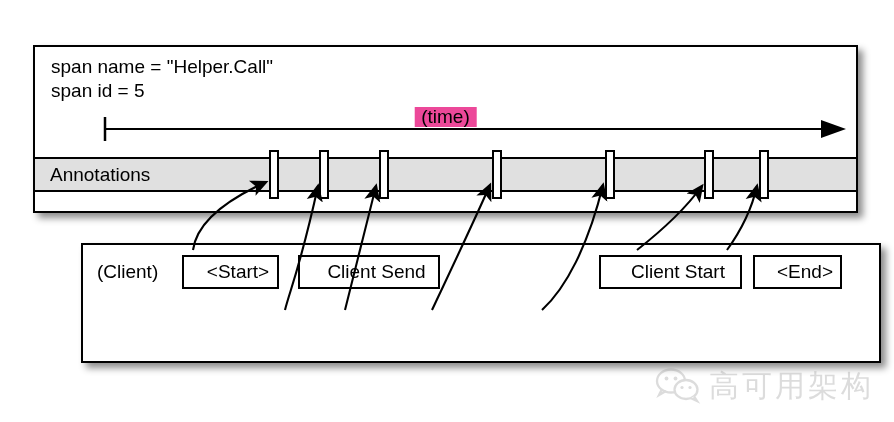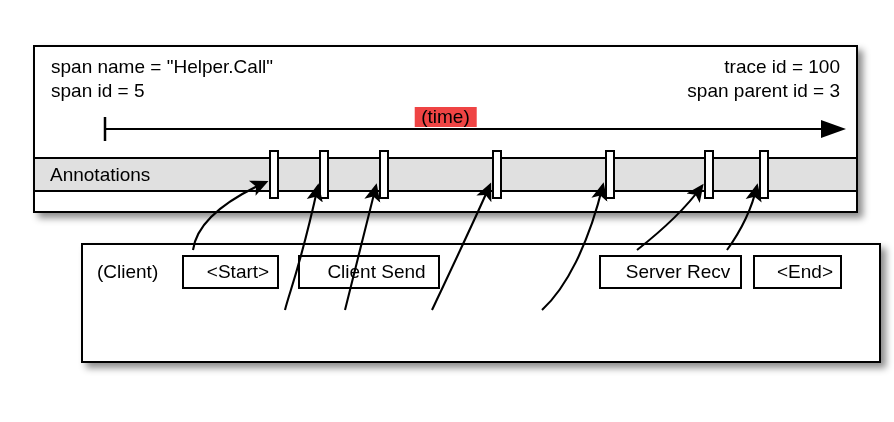--- a/index.html
+++ b/index.html
@@ -15,21 +15,21 @@
   
   #span-panel{left:33px;top:45px;width:825px;height:168px;}
 
   .meta{position:absolute;font-size:19px;line-height:24px;white-space:pre;}
   #meta-left{left:16px;top:8px;text-align:left;}
   #meta-right{right:16px;top:8px;text-align:right;}
 
   
   #time-axis{position:absolute;left:0;top:66px;width:100%;height:38px;}
   #time-label{position:absolute;left:50%;top:60px;transform:translateX(-50%);
-              font-size:19px;background:#ef4444;padding:0 7px;line-height:20px;}
+              font-size:19px;background:#ec4899;padding:0 7px;line-height:20px;}
 
   
   #annot-band{position:absolute;left:0;top:110px;width:100%;height:35px;
               background:#e0e0e0;border-top:2px solid #000;border-bottom:2px solid #000;
               box-sizing:border-box;}
   #annot-label{position:absolute;left:15px;top:5px;font-size:19px;}
 
   .tick{position:absolute;top:103px;width:10px;height:49px;background:#fff;
         border:2px solid #000;box-sizing:border-box;}
 
@@ -57,22 +57,20 @@
 </style>
 </head>
 <body>
 
 <div id="stage">
 
   <div class="panel" id="span-panel">
 
     <div class="meta" id="meta-left">span name = "Helper.Call"
 span id = 5</div>
-    <div class="meta" id="meta-right">trace id = 100
-span parent id = 3</div>
 
     <svg id="time-axis" viewBox="0 0 821 38" preserveAspectRatio="none">
       <line x1="70" y1="4" x2="70" y2="28" stroke="#000" stroke-width="2.5"></line>
       <line x1="70" y1="16" x2="790" y2="16" stroke="#000" stroke-width="2.2"></line>
       <polygon points="811,16 786,7 786,25" fill="#000"></polygon>
     </svg>
     <div id="time-label">(time)</div>
 
     <div id="annot-band">
       <div id="annot-label">Annotations</div>
@@ -89,21 +87,21 @@
       </div>
   </div>
 
   <div class="panel" id="roles-panel">
 
     <div class="role-row" id="row-client">
       <div class="role-label">(Client)</div>
       <div id="client-host">
           <div class="ebox" style="left: 99px; width: 97px; top: 10px;">&lt;Start&gt;</div>
           <div class="ebox" style="left: 215px; width: 142px; top: 10px;">Client Send</div>
-          <div class="ebox" style="left: 516px; width: 143px; top: 10px;">Server Recv</div>
+          <div class="ebox" style="left: 516px; width: 143px; top: 10px;">Client Start</div>
           <div class="ebox" style="left: 670px; width: 89px; top: 10px; text-align: center;">&lt;End&gt;</div>
         </div>
     </div>
 
   </div>
 
   <svg id="arrows" viewBox="0 0 894 422">
     <defs>
       <marker id="ah" markerWidth="9" markerHeight="9" refX="7.2" refY="4.5" orient="auto" markerUnits="strokeWidth">
         <path d="M0,0.6 L8.5,4.5 L0,8.4 L2,4.5 Z" fill="#000"></path>
@@ -113,14 +111,27 @@
       <path d="M193,250 C196,228 215,205 266,182"></path>
       <path d="M285,310 C290,290 300,268 318,186"></path>
       <path d="M345,310 C352,282 360,250 376,186"></path>
       <path d="M432,310 C448,276 470,230 490,185"></path>
       <path d="M542,310 C566,288 588,246 603,185"></path>
       <path d="M637,250 C660,232 686,208 702,186"></path>
       <path d="M727,250 C740,232 752,208 757,186"></path>
     </g>
   </svg>
 
+  <div id="watermark">
+    <svg width="46" height="36" viewBox="0 0 46 36">
+      <ellipse cx="16" cy="13" rx="14" ry="11.5" fill="none" stroke="#8d8d8d" stroke-width="2.3"></ellipse>
+      <path d="M7,21 L4,27 L11,23" fill="none" stroke="#8d8d8d" stroke-width="2.3"></path>
+      <circle cx="11.5" cy="10.5" r="1.9" fill="#8d8d8d"></circle>
+      <circle cx="20.5" cy="10.5" r="1.9" fill="#8d8d8d"></circle>
+      <ellipse cx="31" cy="21.5" rx="11.5" ry="9.5" fill="#fff" stroke="#8d8d8d" stroke-width="2.3"></ellipse>
+      <path d="M39,28.5 L42,33 L35.5,30" fill="#fff" stroke="#8d8d8d" stroke-width="2.3"></path>
+      <circle cx="27" cy="19.5" r="1.6" fill="#8d8d8d"></circle>
+      <circle cx="35" cy="19.5" r="1.6" fill="#8d8d8d"></circle>
+    </svg>
+    <div id="wm-text">高可用架构</div>
+  </div>
 
 </div>
 
 </body></html>

